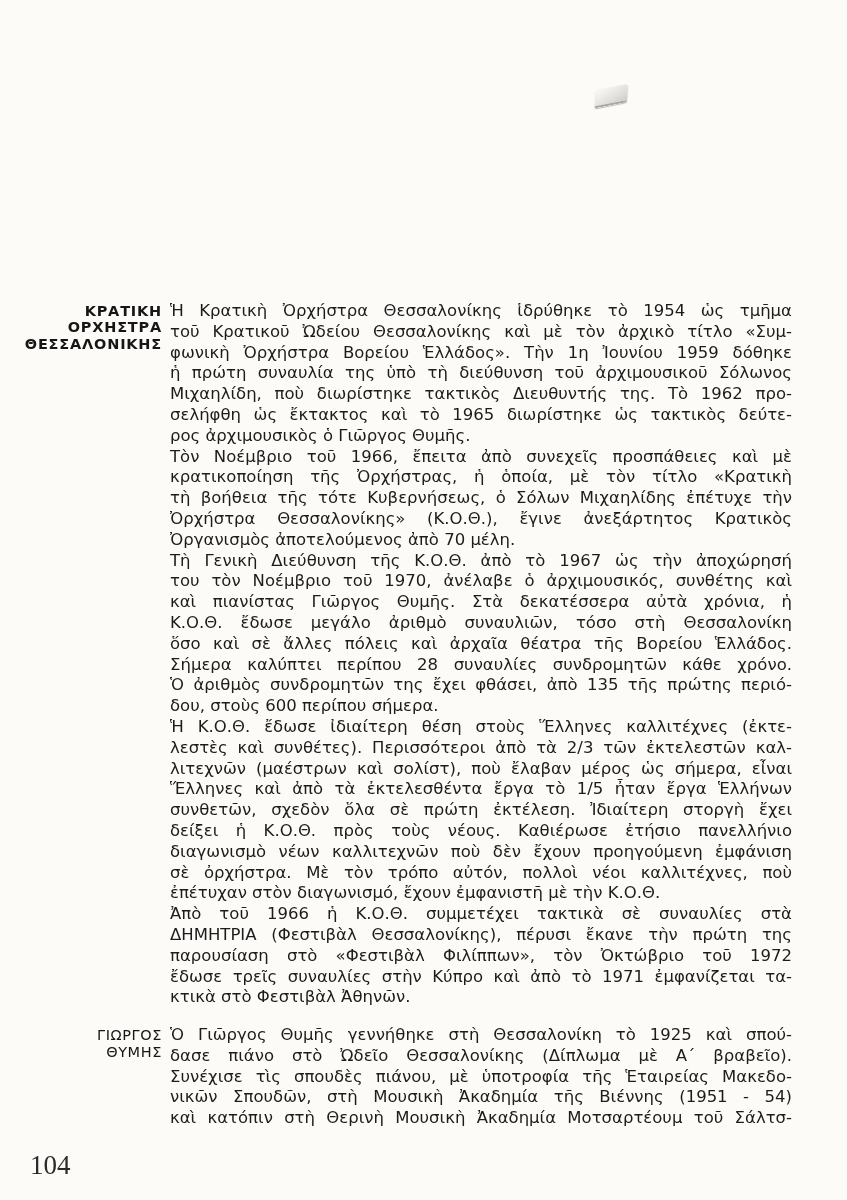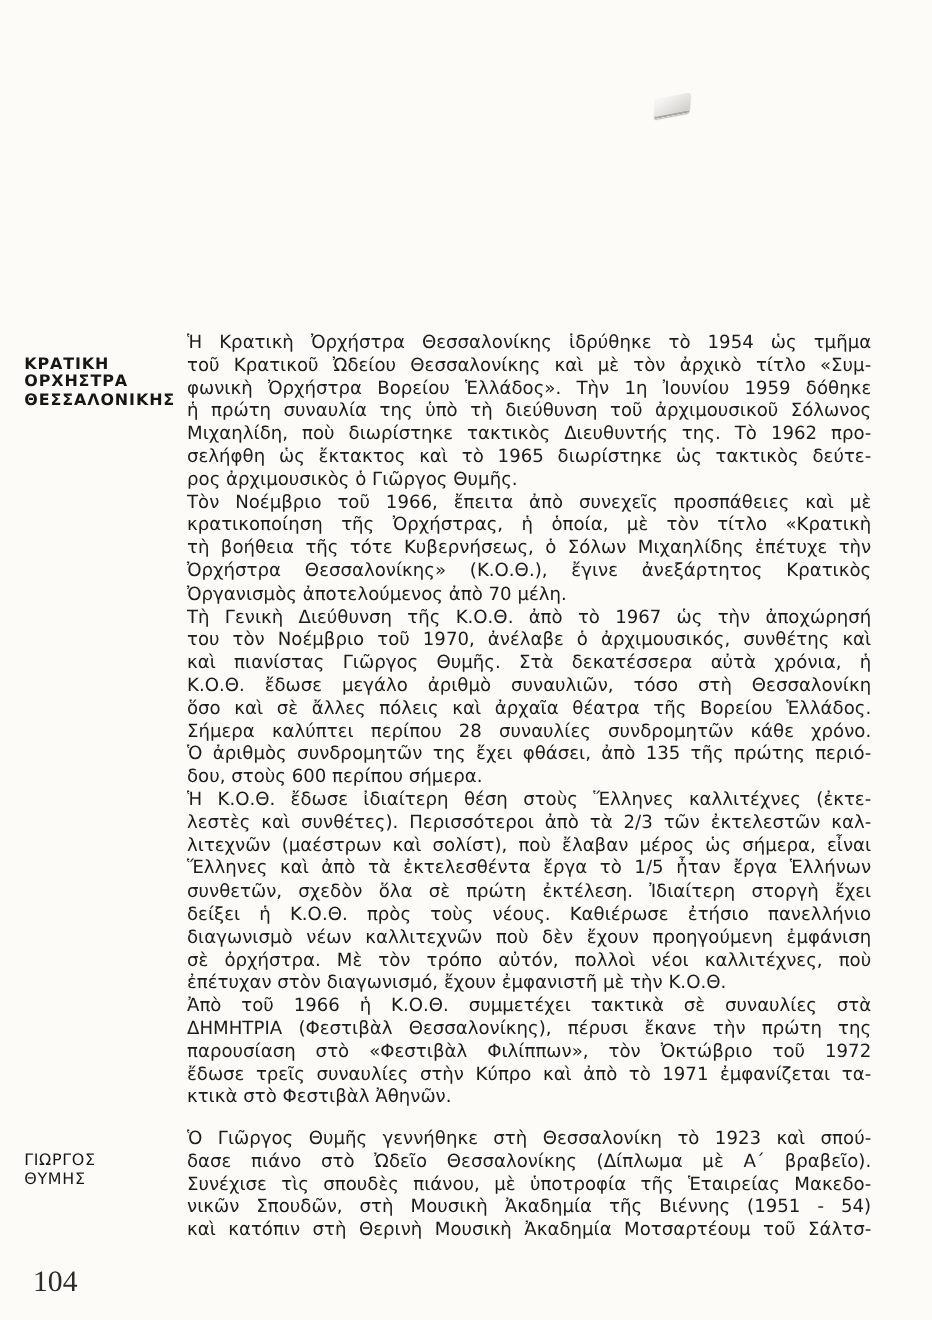--- a/index.html
+++ b/index.html
@@ -31,21 +31,21 @@
   }
 
   .section { display: flex; align-items: flex-start; }
   .section + .section { margin-top: 17px; }
 
   .heading {
     flex: 0 0 140px;
     width: 140px;
     margin-right: 8px;
     padding-top: 2px;
-    margin-top: 20px;
+    text-align: right;
   }
   .heading-line {
     font-size: 14.5px;
     line-height: 16.4px;
     font-weight: 700;
     letter-spacing: 0.8px;
     color: #161616;
     white-space: nowrap;
   }
   .section[data-emphasis="normal"] .heading-line { font-weight: 400; letter-spacing: 0.6px; }
@@ -129,21 +129,21 @@
         </div>
       </div>
     </div>
     <div class="section" data-emphasis="normal">
       <div class="heading">
         <div class="heading-line">ΓΙΩΡΓΟΣ</div>
         <div class="heading-line">ΘΥΜΗΣ</div>
       </div>
       <div class="body-col">
         <div class="paragraph">
-          <div class="line">Ὁ Γιῶργος Θυμῆς γεννήθηκε στὴ Θεσσαλονίκη τὸ 1923 καὶ σπού-</div>
+          <div class="line">Ὁ Γιῶργος Θυμῆς γεννήθηκε στὴ Θεσσαλονίκη τὸ 1925 καὶ σπού-</div>
           <div class="line">δασε πιάνο στὸ Ὠδεῖο Θεσσαλονίκης (Δίπλωμα μὲ Α´ βραβεῖο).</div>
           <div class="line">Συνέχισε τὶς σπουδὲς πιάνου, μὲ ὑποτροφία τῆς Ἑταιρείας Μακεδο-</div>
           <div class="line">νικῶν Σπουδῶν, στὴ Μουσικὴ Ἀκαδημία τῆς Βιέννης (1951 - 54)</div>
           <div class="line">καὶ κατόπιν στὴ Θερινὴ Μουσικὴ Ἀκαδημία Μοτσαρτέουμ τοῦ Σάλτσ-</div>
         </div>
       </div>
     </div>
   </div>
 
 <div class="page-number">104</div>

